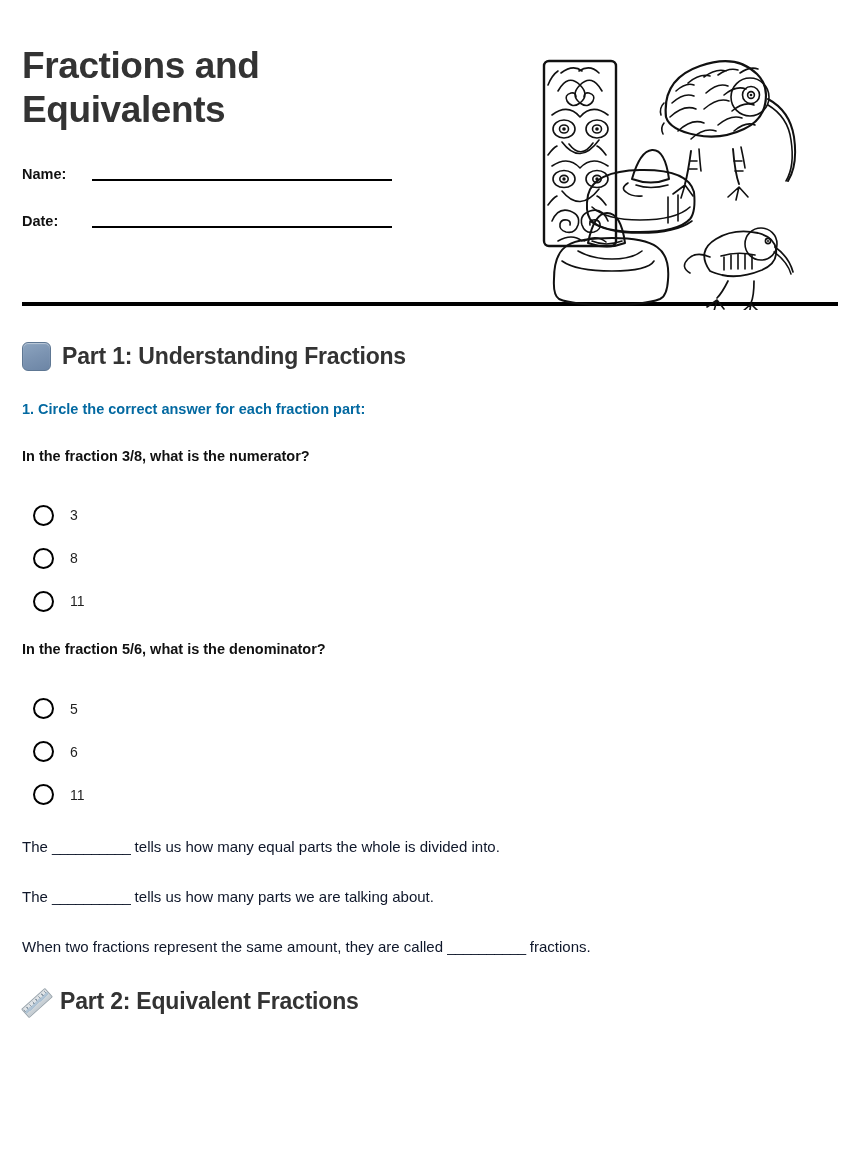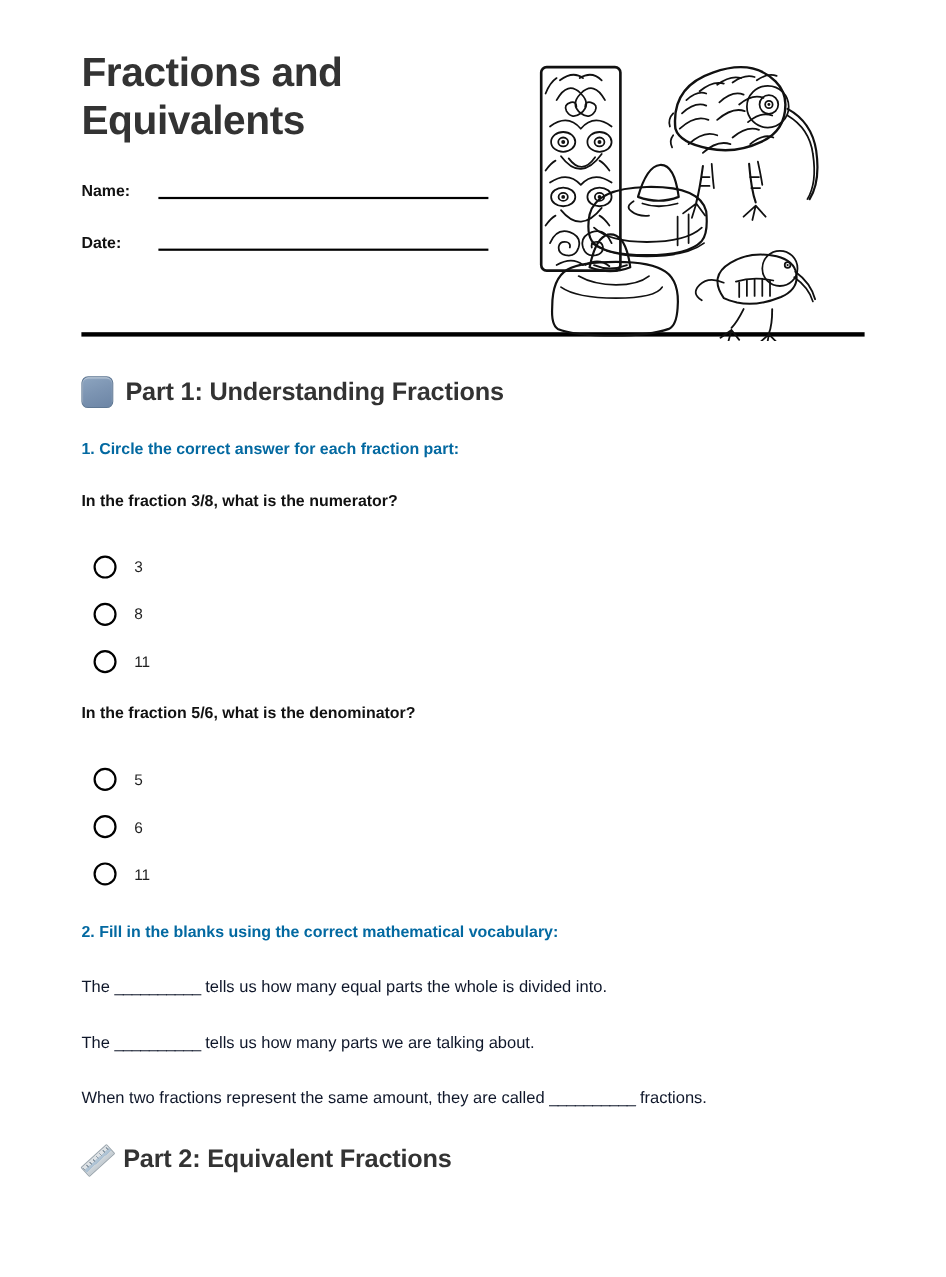--- a/index.html
+++ b/index.html
@@ -14,21 +14,21 @@
     overflow: hidden;
     font-family: "Liberation Sans", sans-serif;
     color: #1a1a1a;
     -webkit-font-smoothing: antialiased;
   }
   .page {
     position: relative;
     width: 860px;
     height: 1161px;
     box-sizing: border-box;
-    padding: 0 74px;
+    padding: 0 22px;
   }
 
   
   .header {
     position: relative;
     padding-top: 44px;
     height: 272px;
     box-sizing: border-box;
   }
   .doc-title {
@@ -368,21 +368,20 @@
     <div class="option">
       <span class="bubble"></span>
       <span class="option-label">6</span>
     </div>
     <div class="option">
       <span class="bubble"></span>
       <span class="option-label">11</span>
     </div>
   </div>
 
-  <div class="q-prompt" style="margin-top:32px;">2. Fill in the blanks using the correct mathematical vocabulary:</div>
 
   <div class="blank-line">
     <span>The </span><span class="gap">__________</span><span> tells us how many equal parts the whole is divided into.</span>
   </div>
 
   <div class="blank-line">
     <span>The </span><span class="gap">__________</span><span> tells us how many parts we are talking about.</span>
   </div>
 
   <div class="blank-line">

